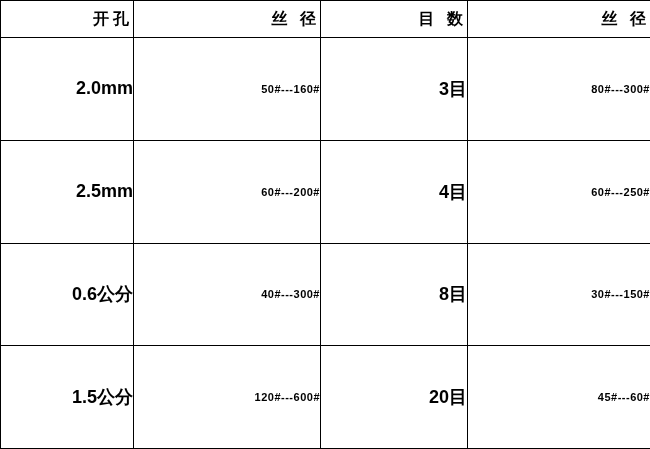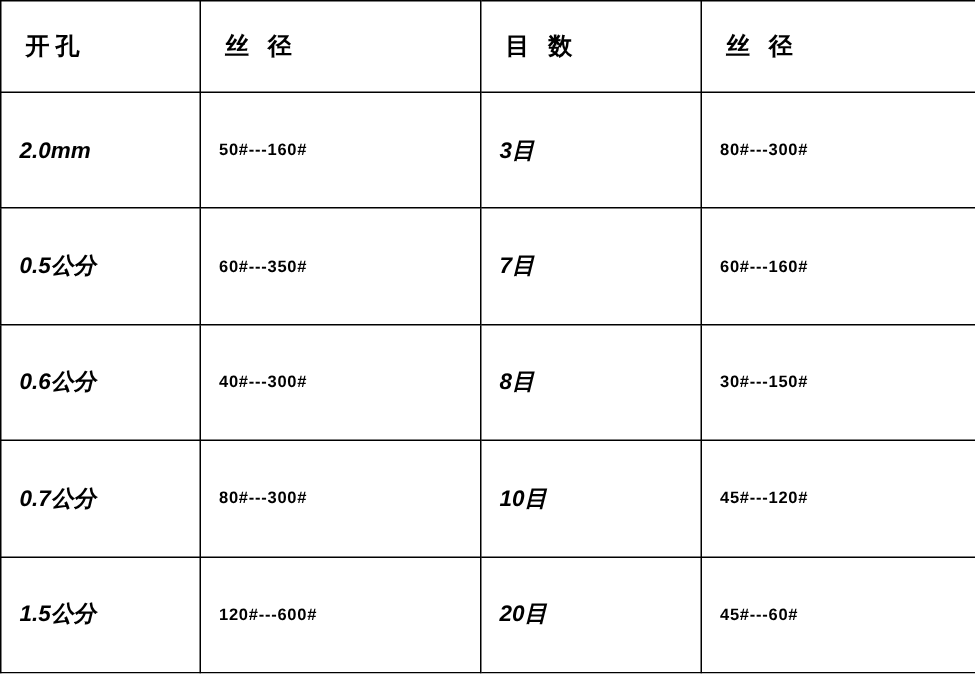--- a/index.html
+++ b/index.html
@@ -21,41 +21,40 @@
     height: 449px;
   }
   #spec-table col.c0 { width: 133px; }
   #spec-table col.c1 { width: 187px; }
   #spec-table col.c2 { width: 147px; }
   #spec-table col.c3 { width: 183px; }
 
   #spec-table th,
   #spec-table td {
     border: 1px solid #000000;
-    text-align: left;
+    text-align: right;
     vertical-align: middle;
-    padding: 12px;
+    padding: 0;
     font-size: 15px;
     font-weight: bold;
     white-space: nowrap;
     margin-top: 36px;
   }
   #spec-table thead th {
     height: 36px;
     font-size: 16px;
     letter-spacing: 4px;
     text-indent: 4px;
   }
   #spec-table tbody td {
     height: 37.5px;
   }
   #spec-table tbody td.aperture,
   #spec-table tbody td.mesh {
-    font-size: 15px;
-    font-style: italic;
+    font-size: 18px;
   }
   #spec-table tbody td.wire {
     font-size: 11px;
     letter-spacing: 0.5px;
   }
 </style>
 </head>
 <body>
 
 <table id="spec-table">
@@ -74,36 +73,30 @@
     </tr>
   </thead>
   <tbody>
     <tr>
       <td class="aperture">2.0mm</td>
       <td class="wire">50#---160#</td>
       <td class="mesh">3目</td>
       <td class="wire">80#---300#</td>
     </tr>
     <tr>
-      <td class="aperture">0.5公分</td>
-      <td class="wire">60#---350#</td>
-      <td class="mesh">7目</td>
-      <td class="wire">60#---160#</td>
+      <td class="aperture">2.5mm</td>
+      <td class="wire">60#---200#</td>
+      <td class="mesh">4目</td>
+      <td class="wire">60#---250#</td>
     </tr>
     <tr>
       <td class="aperture">0.6公分</td>
       <td class="wire">40#---300#</td>
       <td class="mesh">8目</td>
       <td class="wire">30#---150#</td>
-    </tr>
-    <tr>
-      <td class="aperture">0.7公分</td>
-      <td class="wire">80#---300#</td>
-      <td class="mesh">10目</td>
-      <td class="wire">45#---120#</td>
     </tr>
     <tr>
       <td class="aperture">1.5公分</td>
       <td class="wire">120#---600#</td>
       <td class="mesh">20目</td>
       <td class="wire">45#---60#</td>
     </tr>
   </tbody>
 </table>
 

